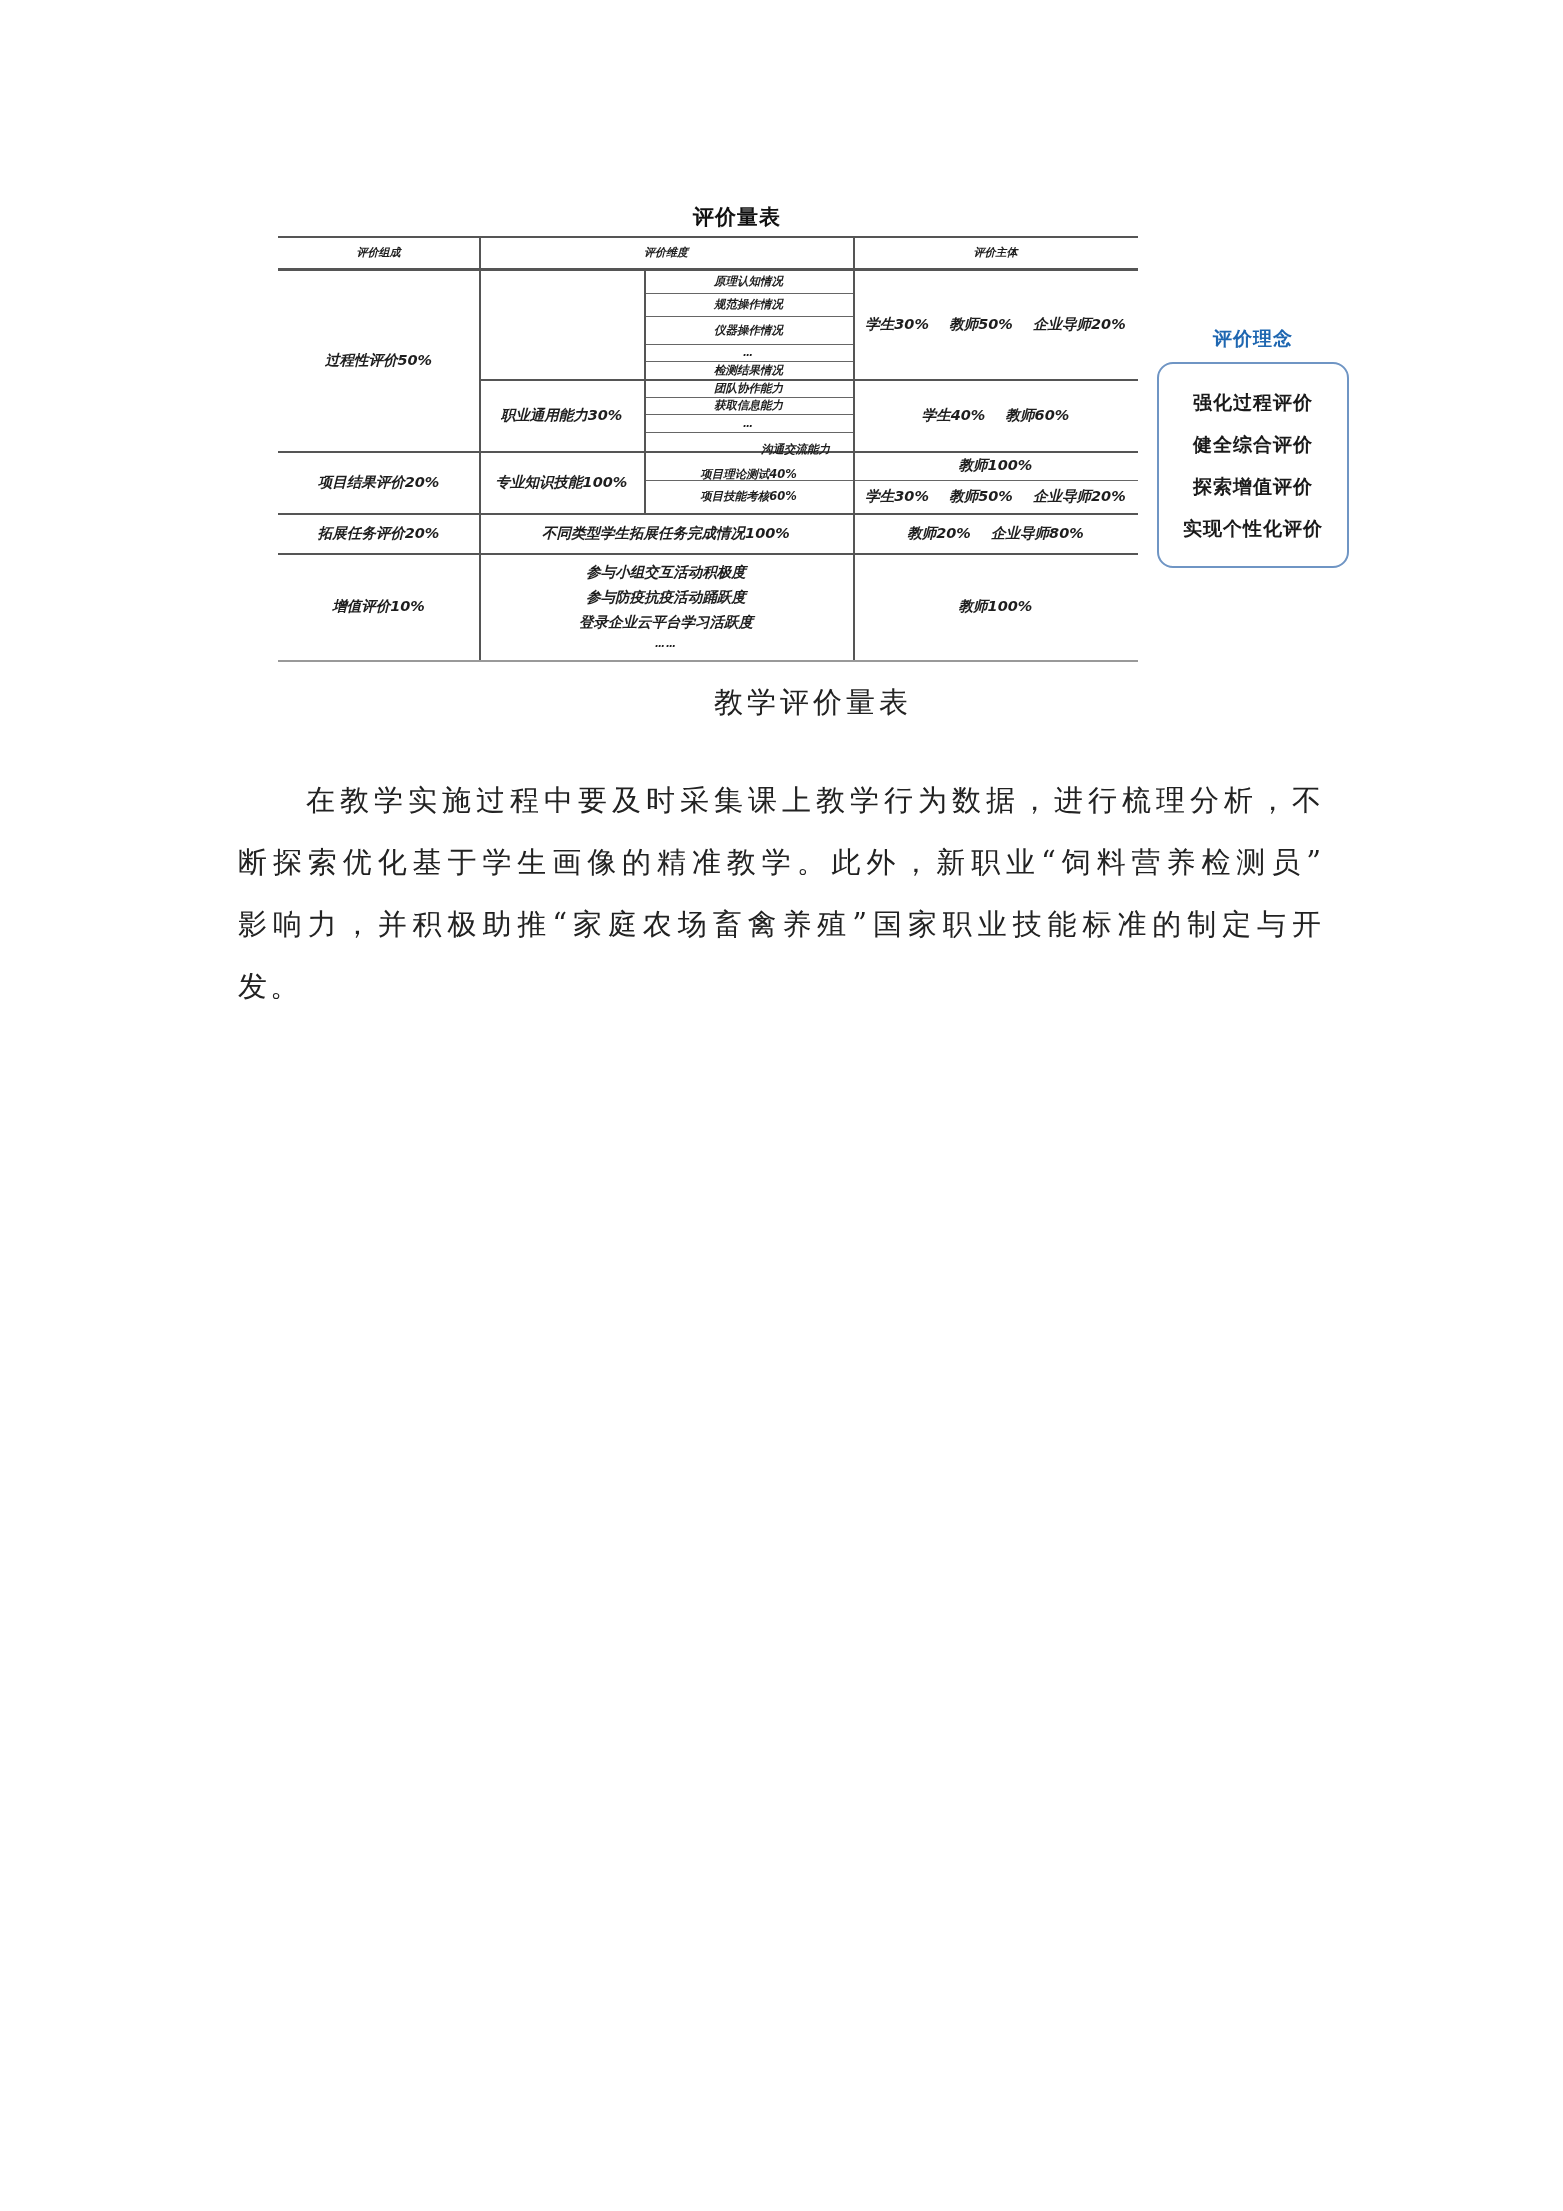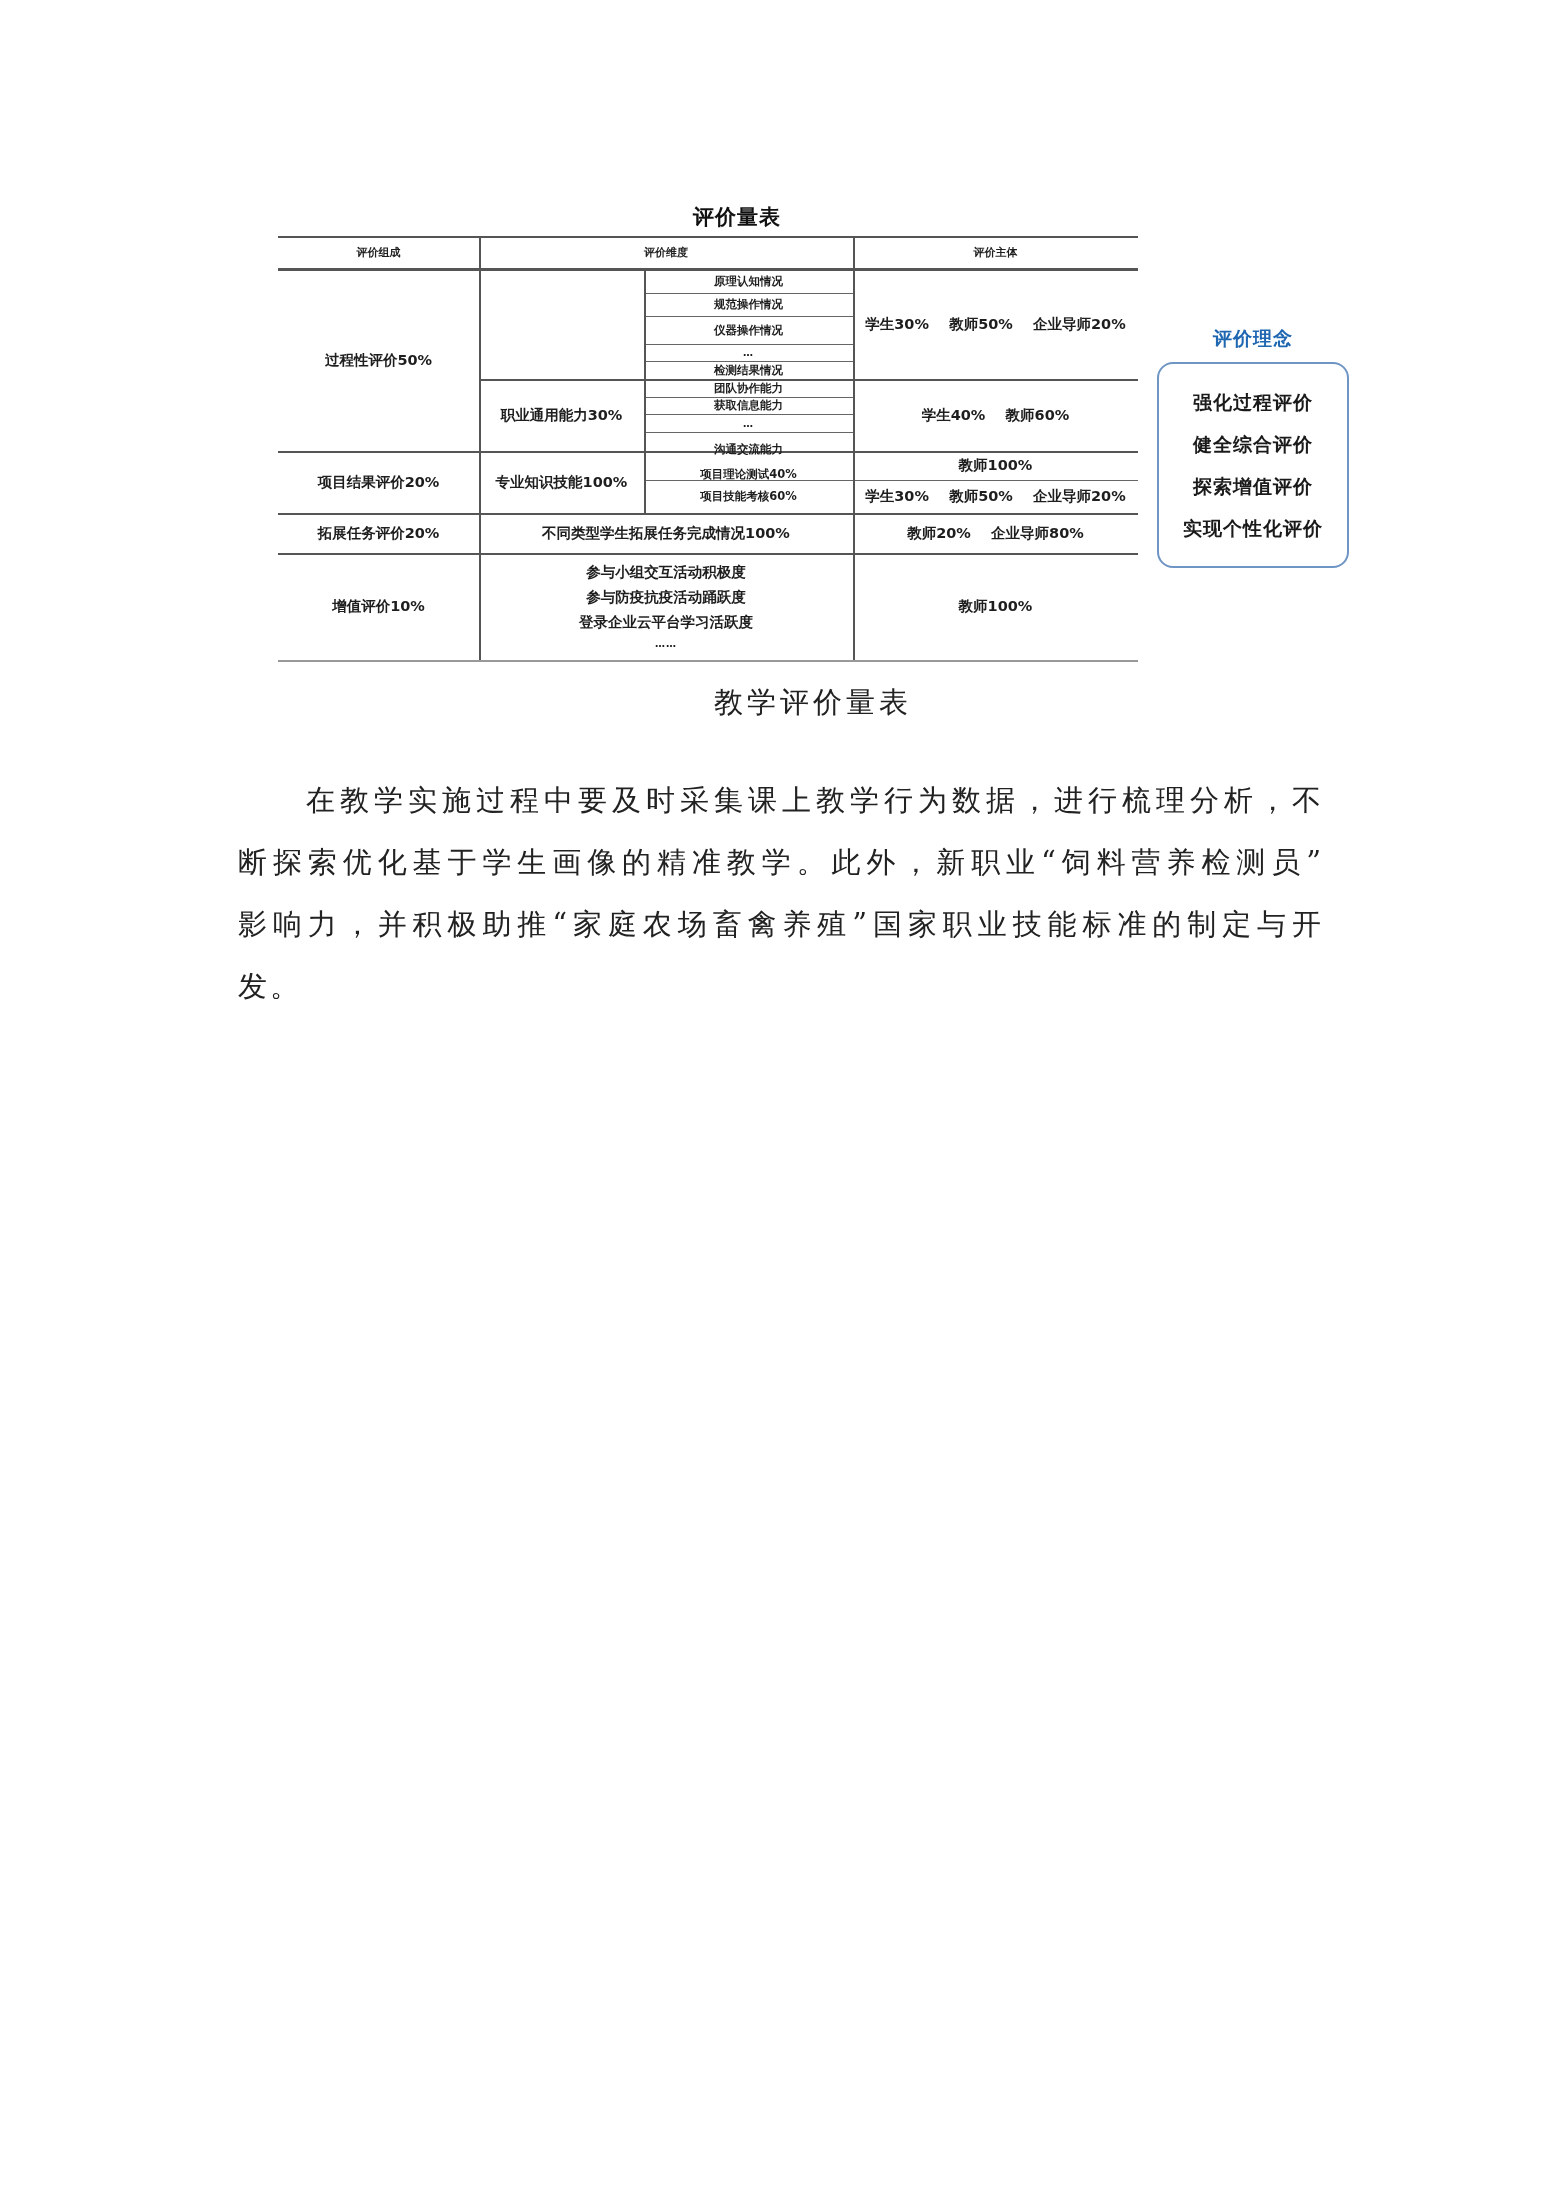--- a/index.html
+++ b/index.html
@@ -10,21 +10,21 @@
 
   .tbl-title { position: absolute; left: 620px; top: 203px; width: 172px; text-align: center;
                font-size: 21px; font-weight: bold; color: #111; letter-spacing: 1px; }
 
   .tbl { position: absolute; left: 247px; top: 236px; width: 860px; height: 424px; }
   .hline { position: absolute; height: 0; border-top: 2px solid #555; }
   .hline.thin { border-top: 1.5px solid #666; }
   .vline { position: absolute; width: 0; border-left: 2px solid #555; }
 
   .cell { position: absolute; display: flex; align-items: center; justify-content: center;
-          text-align: right; font-weight: bold; color: #1e1e1e; white-space: nowrap; }
+          text-align: right; font-weight: bold; color: #1e1e1e; white-space: nowrap; font-style: italic; }
   .hdr { font-size: 11px; }
   .main { font-size: 14.5px; }
   .sub  { font-size: 11.5px; }
   .ell  { font-size: 10px; letter-spacing: 1px; }
   .multi { flex-direction: column; line-height: 25px; }
 
   .concept-title { position: absolute; left: 1126px; top: 326px; width: 192px; text-align: center;
                    font-size: 19px; font-weight: bold; color: #1f67b1; letter-spacing: 1px; }
   .concept-box { position: absolute; left: 1126px; top: 362px; width: 188px; height: 202px;
                  border: 2px solid #6f95c4; border-radius: 16px; background: #fff;
@@ -87,21 +87,21 @@
     <div class="cell sub" style="left:366px; top:57px; width:209px; height:23px;">规范操作情况</div>
     <div class="cell sub" style="left:366px; top:80px; width:209px; height:28px;">仪器操作情况</div>
     <div class="cell ell" style="left:366px; top:108px; width:209px; height:17px;">…</div>
     <div class="cell sub" style="left:366px; top:125px; width:209px; height:18px;">检测结果情况</div>
     <div class="cell main" style="left:575px; top:33px; width:285px; height:110px; white-space:pre;">学生30%    教师50%    企业导师20%</div>
 
     <div class="cell main" style="left:201px; top:143px; width:165px; height:72px;">职业通用能力30%</div>
     <div class="cell sub" style="left:366px; top:143px; width:209px; height:18px;">团队协作能力</div>
     <div class="cell sub" style="left:366px; top:161px; width:209px; height:17px;">获取信息能力</div>
     <div class="cell ell" style="left:366px; top:178px; width:209px; height:18px;">…</div>
-    <div class="cell sub" style="left:366px; top:196px; width:209px; height:34px;">沟通交流能力</div>
+    <div class="cell sub" style="left:366px; top:196px; width:209px; height:34px;padding-left:47px;">沟通交流能力</div>
     <div class="cell main" style="left:575px; top:143px; width:285px; height:72px; white-space:pre;">学生40%    教师60%</div>
 
     <div class="cell main" style="left:0; top:215px; width:201px; height:62px;">项目结果评价20%</div>
     <div class="cell main" style="left:201px; top:215px; width:165px; height:62px;">专业知识技能100%</div>
     <div class="cell sub" style="left:366px; top:224px; width:209px; height:29px;">项目理论测试40%</div>
     <div class="cell sub" style="left:366px; top:244px; width:209px; height:33px;">项目技能考核60%</div>
     <div class="cell main" style="left:575px; top:215px; width:285px; height:29px; white-space:pre;">教师100%</div>
     <div class="cell main" style="left:575px; top:244px; width:285px; height:33px; white-space:pre;">学生30%    教师50%    企业导师20%</div>
 
     <div class="cell main" style="left:0; top:277px; width:201px; height:40px;">拓展任务评价20%</div>

